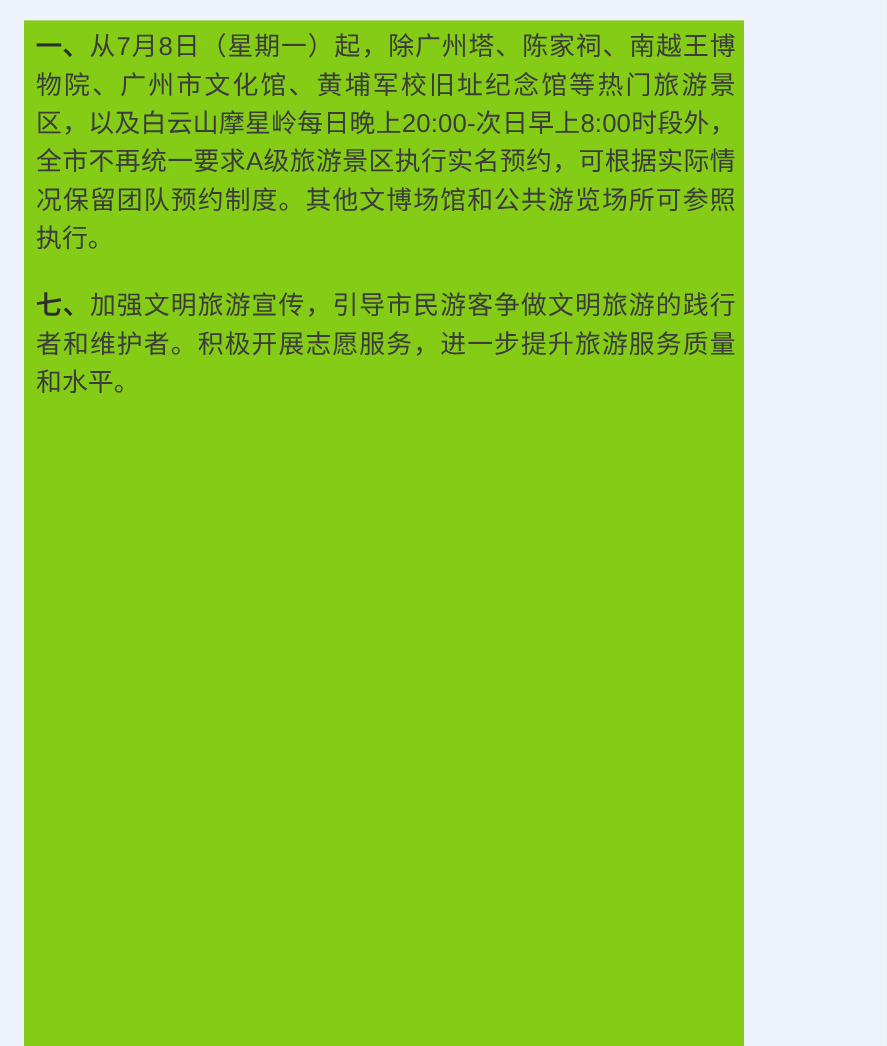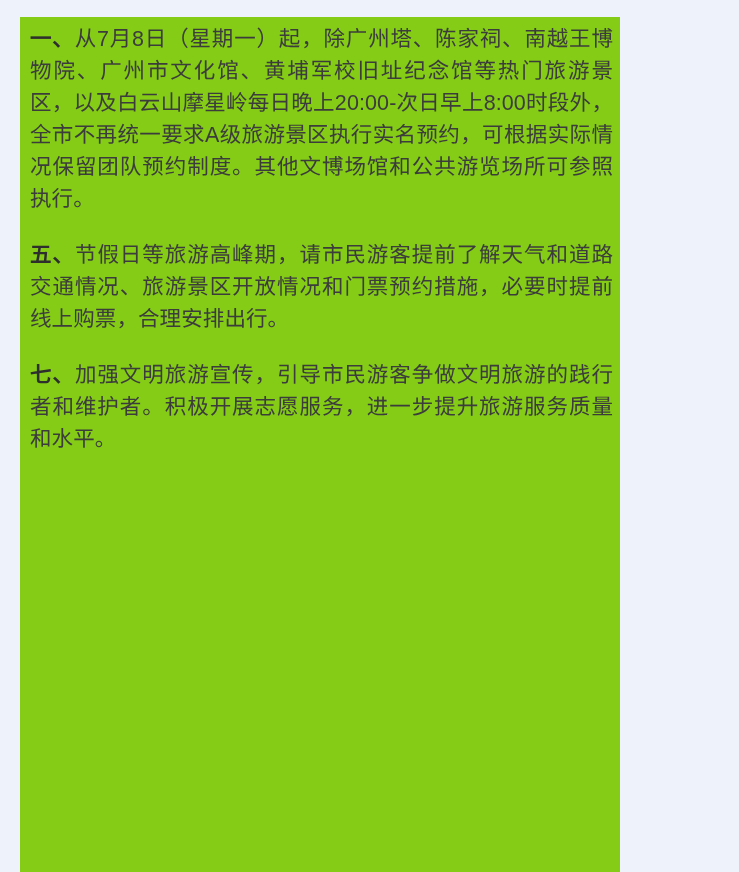--- a/index.html
+++ b/index.html
@@ -82,21 +82,20 @@
   <div class="side-strip right"></div>
 
   <div class="sheet">
     <div class="article">
 
       <p class="para"><span class="marker">一、</span><span class="body">从7月8日（星期一）起，除广州塔、陈家祠、南越王博物院、广州市文化馆、黄埔军校旧址纪念馆等热门旅游景区，以及白云山摩星岭每日晚上20:00-次日早上8:00时段外，全市不再统一要求A级旅游景区执行实名预约，可根据实际情况保留团队预约制度。其他文博场馆和公共游览场所可参照执行。</span></p>
 
 
 
 
-      <p class="para"><span class="marker">五、</span><span class="body">节假日等旅游高峰期，请市民游客提前了解天气和道路交通情况、旅游景区开放情况和门票预约措施，必要时提前线上购票，合理安排出行。</span></p>
 
 
       <p class="para"><span class="marker">七、</span><span class="body">加强文明旅游宣传，引导市民游客争做文明旅游的践行者和维护者。积极开展志愿服务，进一步提升旅游服务质量和水平。</span></p>
 
     </div>
   </div>
 
 </div>
 
 </body></html>

